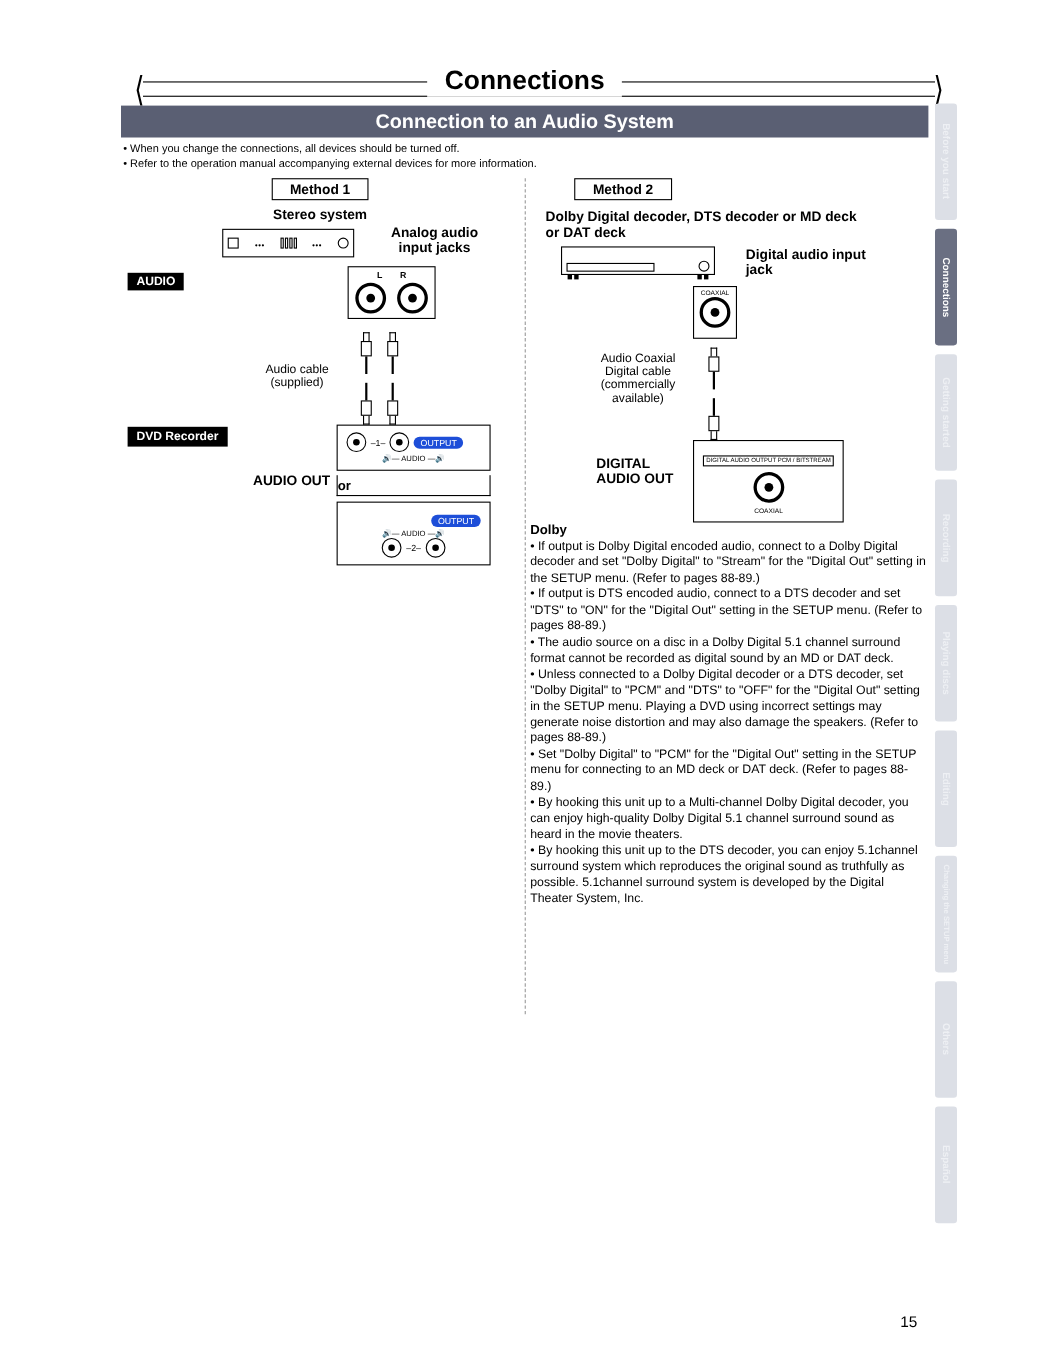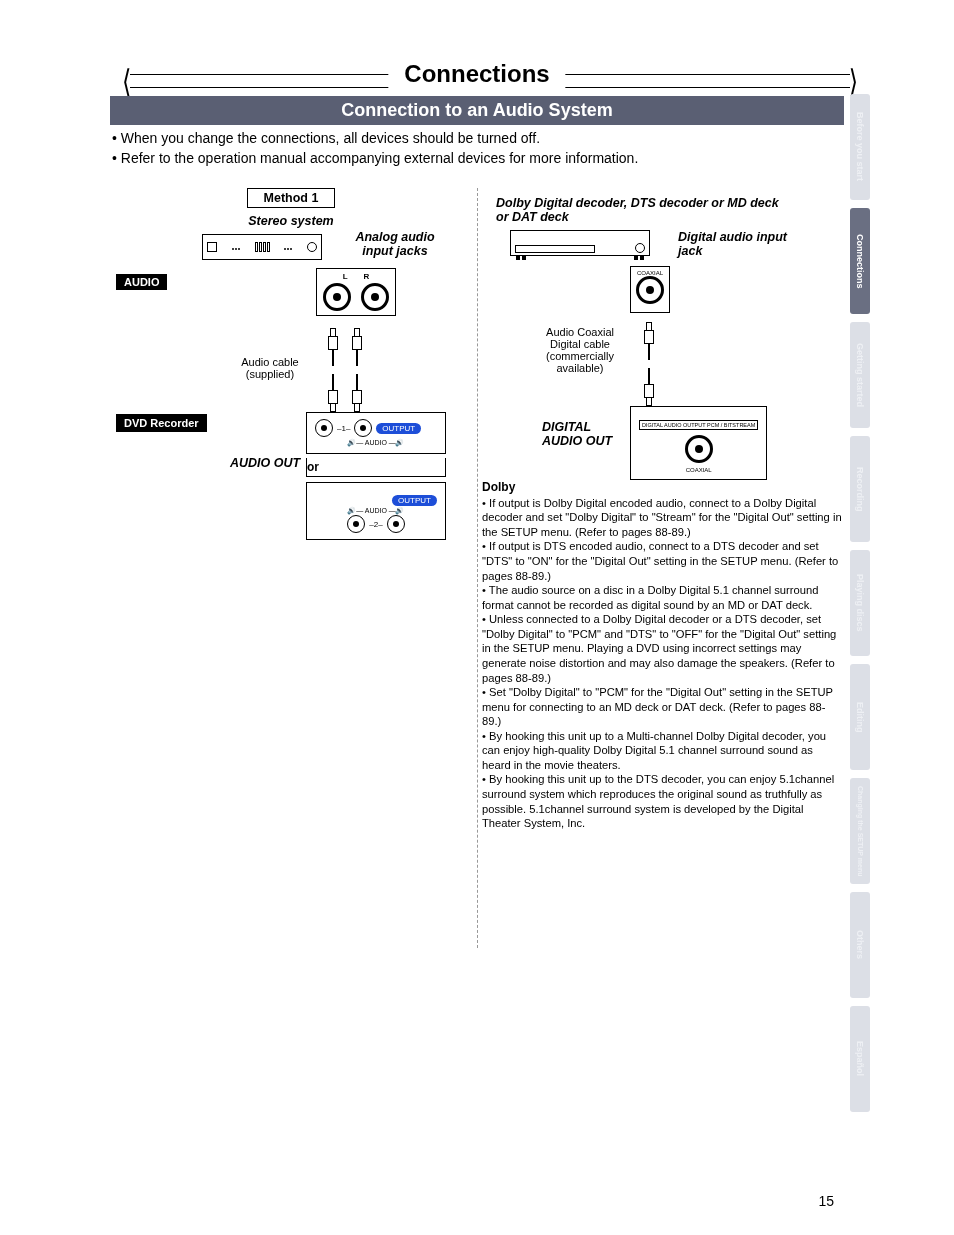--- a/index.html
+++ b/index.html
@@ -6,27 +6,27 @@
   body { font-family: Arial, Helvetica, sans-serif; background: #fff; width: 954px; height: 1235px; position: relative; color: #000; }
   .page { position: relative; width: 954px; height: 1235px; padding: 60px 110px 40px 110px; }
   .title-wrap { position: relative; margin-bottom: 8px; }
   .title-rule { border-top: 1.5px solid #000; position: absolute; top: 14px; left: 20px; right: -6px; }
   .title-rule2 { border-top: 1.5px solid #000; position: absolute; top: 27px; left: 20px; right: -6px; }
   .title-chev-l, .title-chev-r { position: absolute; top: 8px; font-size: 24px; transform: scaleY(1.3); }
   .title-chev-l { left: 12px; }
   .title-chev-r { right: -14px; }
   .title-text { position: relative; text-align: center; font-size: 24px; font-weight: bold; background: #fff; display: inline-block; padding: 0 16px; left: 50%; transform: translateX(-50%); z-index: 2; }
   .subtitle-bar { background: #5a5f73; color: #fff; text-align: center; font-size: 18px; font-weight: bold; padding: 4px 0; margin: 6px 0 4px 0; }
-  .intro { font-size: 14px; line-height: 1.4; margin-bottom: 20px; }
+  .intro { font-size: 10px; line-height: 1.4; margin-bottom: 5px; }
   .intro .bullet { padding-left: 2px; }
   .cols { display: flex; gap: 10px; }
   .coll, .colr { width: 50%; position: relative; }
   .vdash { border-left: 1.5px dashed #999; position: absolute; top: 0; left: 50%; height: 760px; }
   .method-box { border: 1.5px solid #000; display: inline-block; padding: 2px 16px; font-weight: bold; font-size: 12.5px; background: #fff; }
-  .label-bold { font-weight: bold; font-size: 12.5px; font-style: italic; }
+  .label-bold { font-weight: bold; font-size: 12.5px; }
   .small { font-size: 11px; }
   .black-pill { background: #000; color: #fff; font-weight: bold; font-size: 11px; padding: 2px 8px; display: inline-block; }
   .dvd-pill { background: #000; color: #fff; font-weight: bold; font-size: 11px; padding: 3px 8px; display: inline-block; }
   .out-pill { background: #1d4ed8; color: #fff; font-size: 8px; padding: 1px 6px; border-radius: 6px; display: inline-block; }
   .rca { display:inline-block; width: 18px; height:18px; border:1.5px solid #000; border-radius:50%; position:relative; }
   .rca::after{ content:""; position:absolute; width:6px; height:6px; background:#000; border-radius:50%; top:50%; left:50%; transform:translate(-50%,-50%);}
   .rca-big { width:28px; height:28px; border-width:3px;}
   .rca-big::after{width:8px;height:8px;}
   .plug { display:inline-flex; flex-direction:column; align-items:center;}
   .plug .tip{width:6px;height:8px;border:1px solid #000;border-bottom:none;}
@@ -176,20 +176,23 @@
             <div style="display:flex; align-items:center; gap:4px; font-size:8px; justify-content:center;">
               <span class="rca"></span>
               <span>–<span>2</span>–</span>
               <span class="rca"></span>
             </div>
           </div>
         </div>
       </div>
 
       <div class="colr">
+        <div style="margin-left:40px;">
+          <span class="method-box">Method 2</span>
+        </div>
         <div class="label-bold" style="margin:8px 0 6px 14px; width:290px;">Dolby Digital decoder, DTS decoder or MD deck or DAT deck</div>
 
         <div class="m2-area" style="height:250px;">
           <div style="position:absolute; left:28px; top:0;">
             <div class="deck-box">
               <span class="deck-slot"></span>
               <span class="deck-knob"></span>
             </div>
             <div style="display:flex; justify-content:space-between; padding:0 6px;">
                 <span class="deck-dots">

